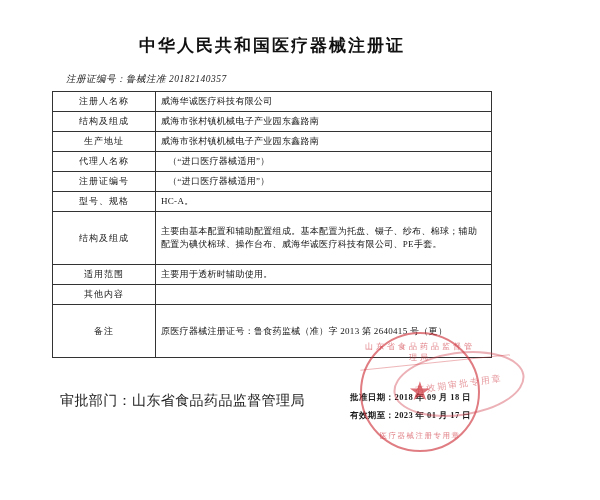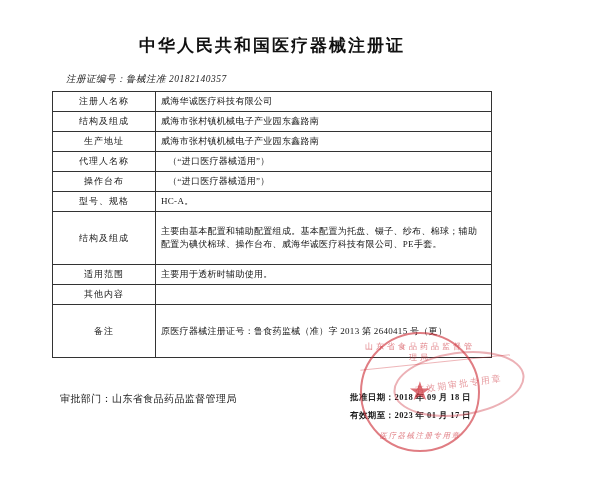--- a/index.html
+++ b/index.html
@@ -71,21 +71,21 @@
   }
   .footer {
     margin-top: 14px;
     position: relative;
     height: 60px;
   }
   .footer-left {
     position: absolute;
     left: 8px;
     top: 20px;
-    font-size: 10px;
+    font-size: 14px;
     color: #1a1a1a;
     letter-spacing: 0.4px;
   }
   .footer-left div {
     margin-bottom: 6px;
   }
   .footer-right {
     position: absolute;
     left: 298px;
     top: 20px;
@@ -135,21 +135,20 @@
   .seal .seal-bottom-text {
     position: absolute;
     left: 50%;
     bottom: 11px;
     transform: translateX(-50%);
     width: 110px;
     text-align: center;
     color: rgba(205, 45, 55, 0.62);
     font-size: 7.5px;
     letter-spacing: 1.5px;
-    font-style: italic;
   }
   
   .seal2 {
     position: absolute;
     left: 393px;
     top: 352px;
     width: 128px;
     height: 60px;
     border: 2px solid rgba(210, 70, 80, 0.42);
     border-radius: 50%;
@@ -194,21 +193,21 @@
       </tr>
       <tr>
         <td class="label">生产地址</td>
         <td class="value">威海市张村镇机械电子产业园东鑫路南</td>
       </tr>
       <tr>
         <td class="label">代理人名称</td>
         <td class="value center-ish">（“进口医疗器械适用”）</td>
       </tr>
       <tr>
-        <td class="label">操作台布</td>
+        <td class="label">注册证编号</td>
         <td class="value center-ish">（“进口医疗器械适用”）</td>
       </tr>
       <tr>
         <td class="label">型号、规格</td>
         <td class="value">HC-A。</td>
       </tr>
       <tr>
         <td class="label tall">结构及组成</td>
         <td class="value tall">主要由基本配置和辅助配置组成。基本配置为托盘、镊子、纱布、棉球；辅助配置为碘伏棉球、操作台布、威海华诚医疗科技有限公司、PE手套。</td>
       </tr>

